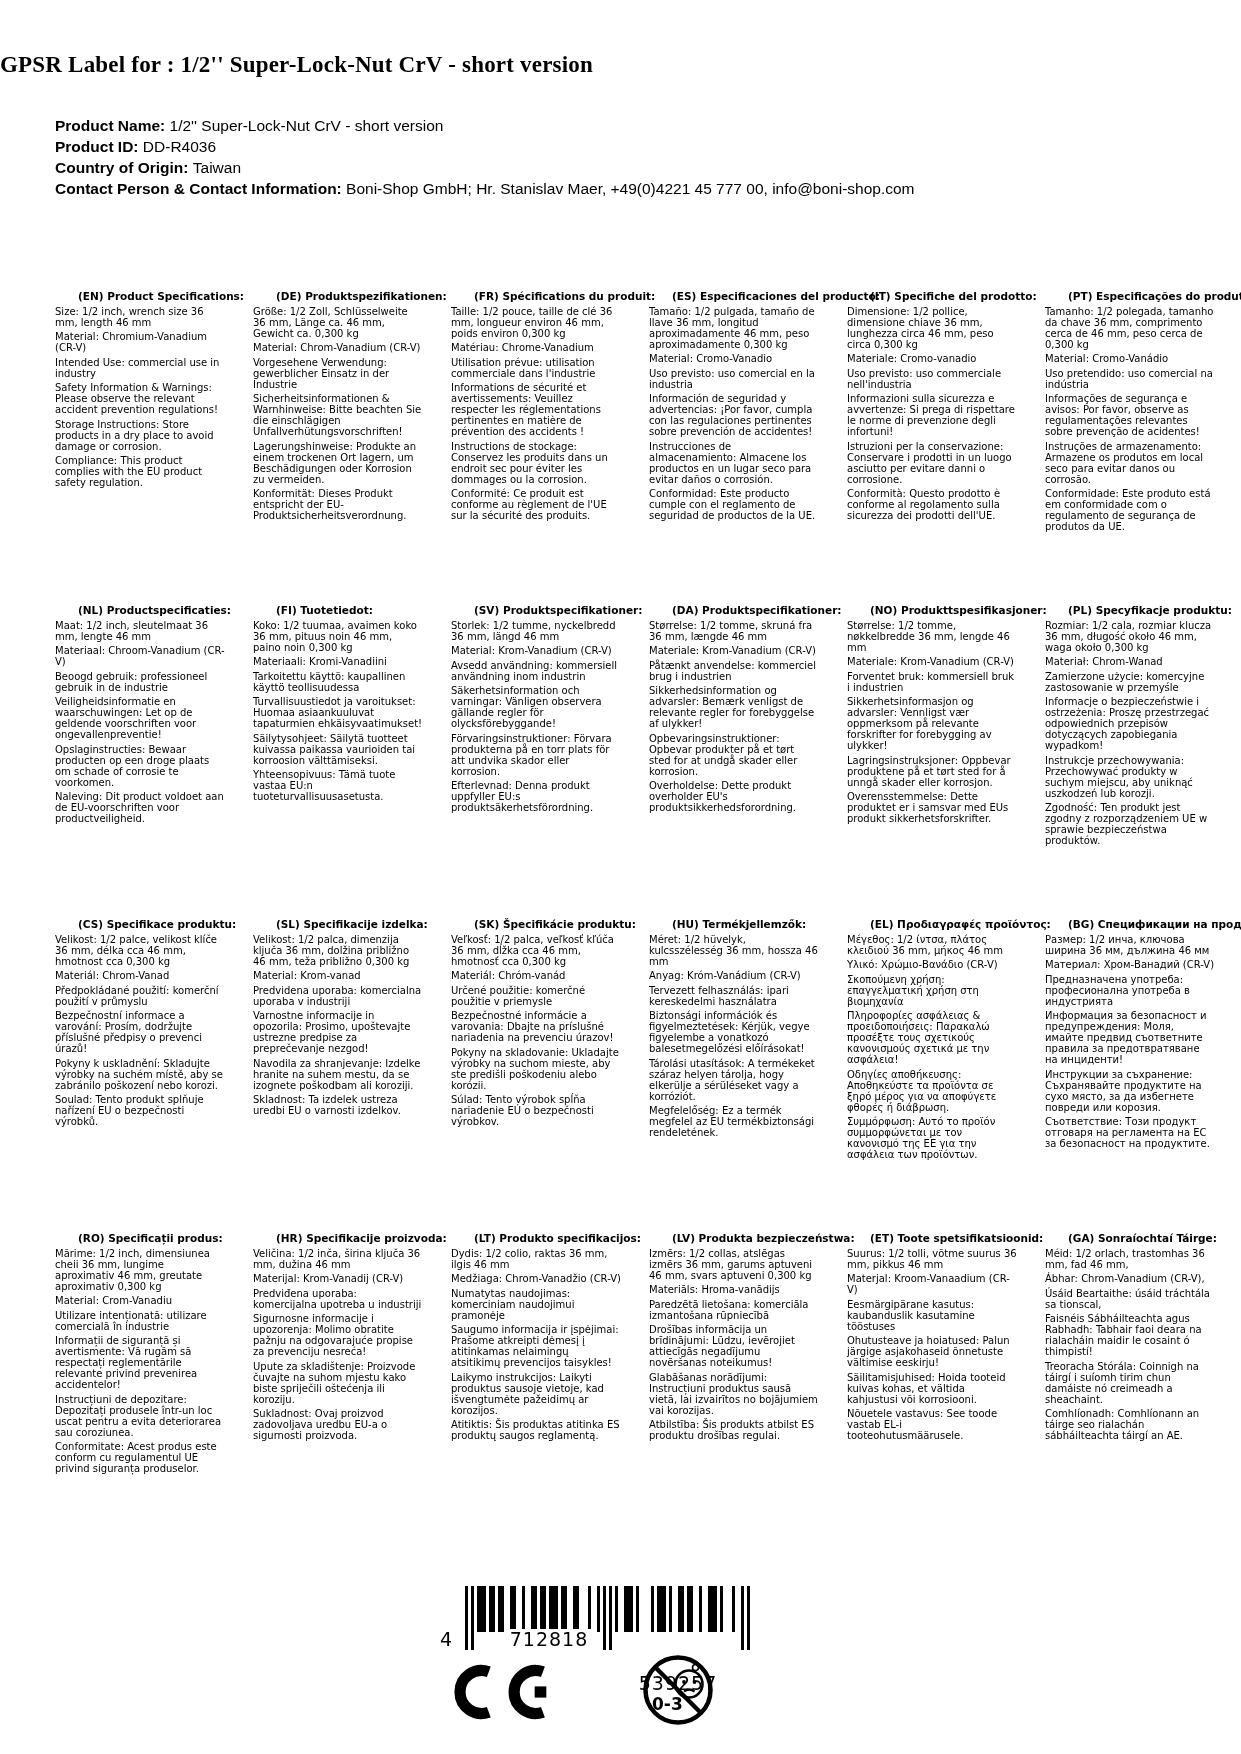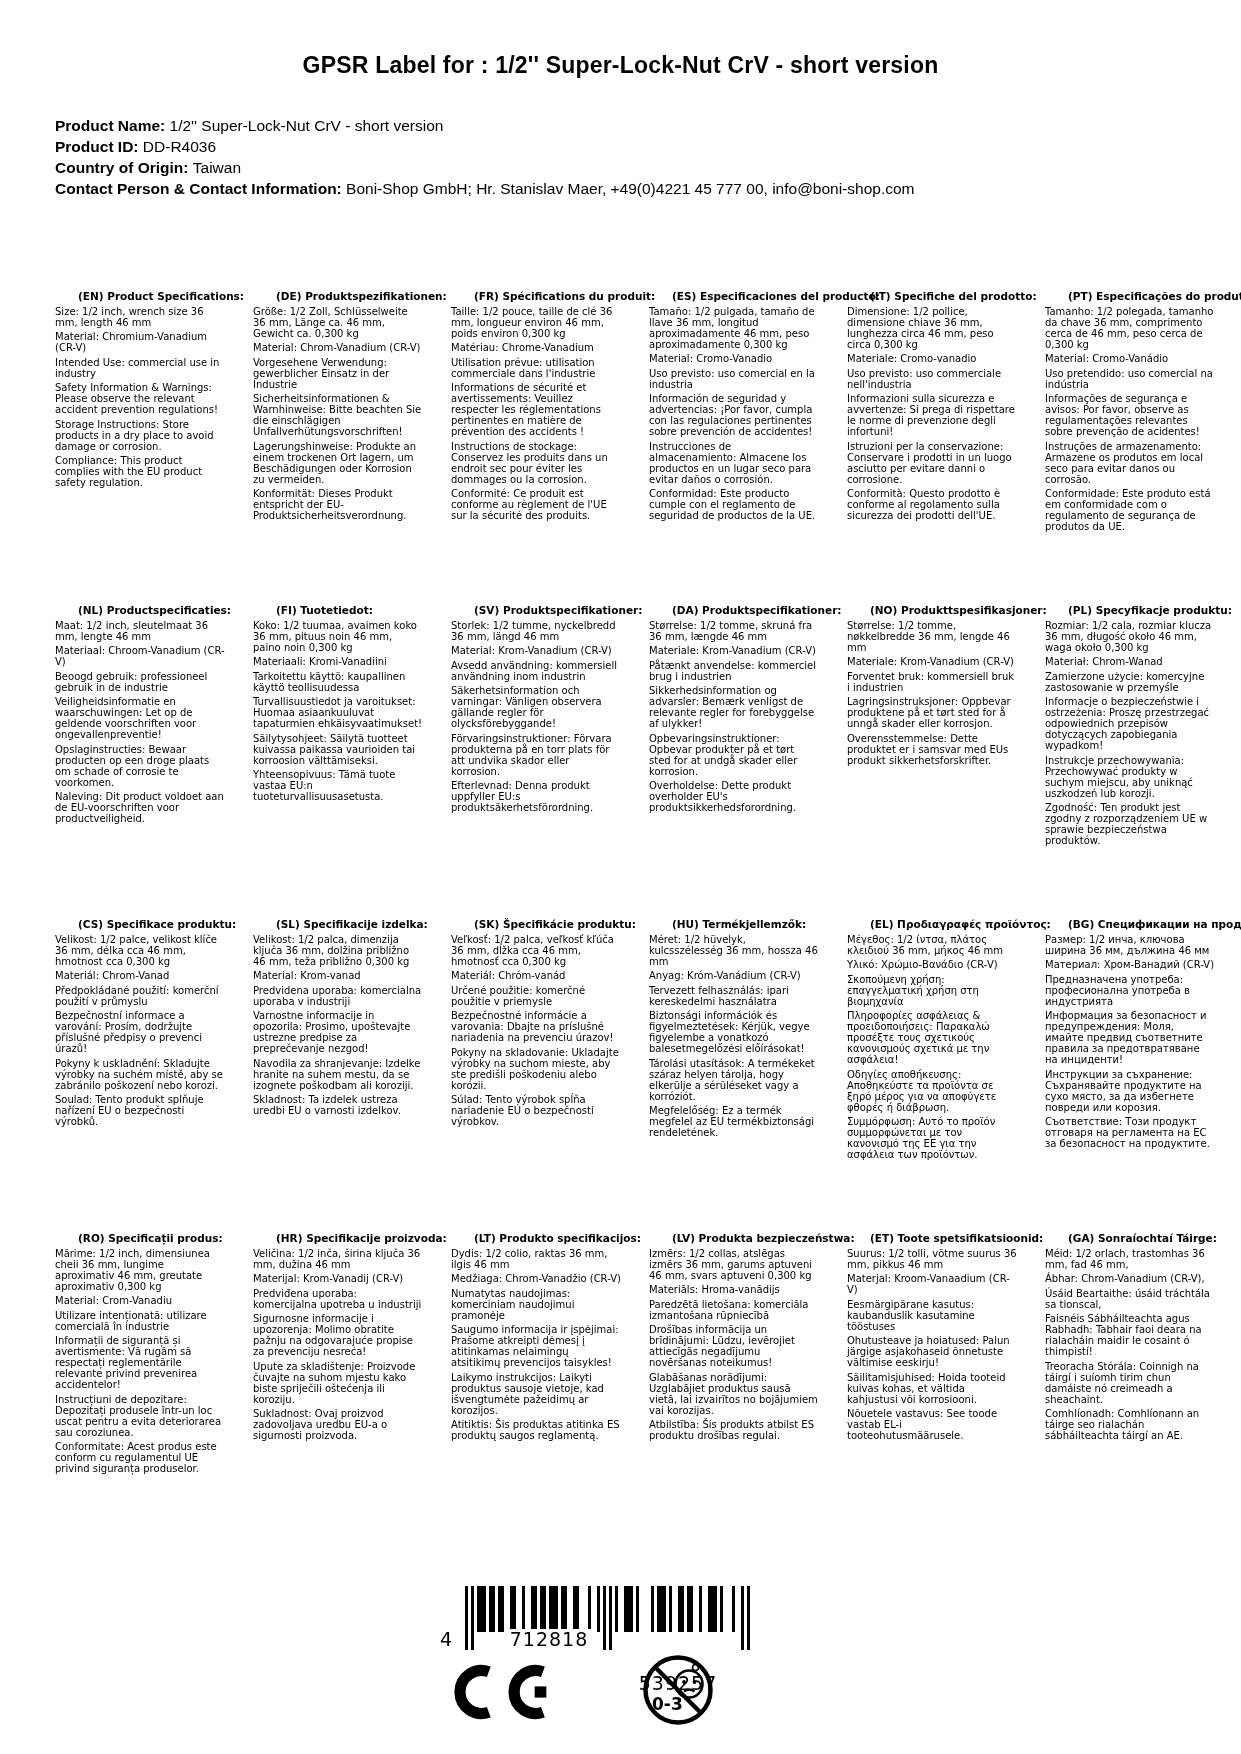--- a/index.html
+++ b/index.html
@@ -2,22 +2,22 @@
 <html><head>
 <meta charset="utf-8">
 <style>
   * { margin:0; padding:0; box-sizing:border-box; }
   html,body { background:#ffffff; }
   .page {
     position:relative; width:1241px; height:1754px; background:#fff;
     font-family:"DejaVu Sans", sans-serif; color:#000; overflow:hidden;
   }
   .doc-title {
-    position:absolute; top:52px; left:0; width:100%; text-align:center;
-    font-family:Liberation Sans, sans-serif; font-weight:bold; font-size:23px;
+    position:absolute; top:52px; left:0; width:100%; text-align:left;
+    font-family:Liberation Serif, serif; font-weight:bold; font-size:23px;
     letter-spacing:0.2px;
   }
   .product-info {
     position:absolute; top:115px; left:55px; right:40px;
     font-family:"Liberation Sans", sans-serif; font-size:15.5px; line-height:21px;
   }
   .info-label { font-weight:bold; }
   .lang-grid {
     position:absolute; top:290px; left:55px;
     display:grid; grid-template-columns:repeat(6,170px); column-gap:28px;
@@ -146,20 +146,21 @@
         <p class="lang-par">Påtænkt anvendelse: kommerciel brug i industrien</p>
         <p class="lang-par">Sikkerhedsinformation og advarsler: Bemærk venligst de relevante regler for forebyggelse af ulykker!</p>
         <p class="lang-par">Opbevaringsinstruktioner: Opbevar produkter på et tørt sted for at undgå skader eller korrosion.</p>
         <p class="lang-par">Overholdelse: Dette produkt overholder EU's produktsikkerhedsforordning.</p>
       </div>
       <div class="lang-block">
         <div class="lang-heading">(NO) Produkttspesifikasjoner:</div>
         <p class="lang-par">Størrelse: 1/2 tomme, nøkkelbredde 36 mm, lengde 46 mm</p>
         <p class="lang-par">Materiale: Krom-Vanadium (CR-V)</p>
         <p class="lang-par">Forventet bruk: kommersiell bruk i industrien</p>
+        <p class="lang-par">Sikkerhetsinformasjon og advarsler: Vennligst vær oppmerksom på relevante forskrifter for forebygging av ulykker!</p>
         <p class="lang-par">Lagringsinstruksjoner: Oppbevar produktene på et tørt sted for å unngå skader eller korrosjon.</p>
         <p class="lang-par">Overensstemmelse: Dette produktet er i samsvar med EUs produkt sikkerhetsforskrifter.</p>
       </div>
       <div class="lang-block">
         <div class="lang-heading">(PL) Specyfikacje produktu:</div>
         <p class="lang-par">Rozmiar: 1/2 cala, rozmiar klucza 36 mm, długość około 46 mm, waga około 0,300 kg</p>
         <p class="lang-par">Materiał: Chrom-Wanad</p>
         <p class="lang-par">Zamierzone użycie: komercyjne zastosowanie w przemyśle</p>
         <p class="lang-par">Informacje o bezpieczeństwie i ostrzeżenia: Proszę przestrzegać odpowiednich przepisów dotyczących zapobiegania wypadkom!</p>
         <p class="lang-par">Instrukcje przechowywania: Przechowywać produkty w suchym miejscu, aby uniknąć uszkodzeń lub korozji.</p>
@@ -245,21 +246,21 @@
         <p class="lang-par">Saugumo informacija ir įspėjimai: Prašome atkreipti dėmesį į atitinkamas nelaimingų atsitikimų prevencijos taisykles!</p>
         <p class="lang-par">Laikymo instrukcijos: Laikyti produktus sausoje vietoje, kad išvengtumėte pažeidimų ar korozijos.</p>
         <p class="lang-par">Atitiktis: Šis produktas atitinka ES produktų saugos reglamentą.</p>
       </div>
       <div class="lang-block">
         <div class="lang-heading">(LV) Produkta bezpieczeństwa:</div>
         <p class="lang-par">Izmērs: 1/2 collas, atslēgas izmērs 36 mm, garums aptuveni 46 mm, svars aptuveni 0,300 kg</p>
         <p class="lang-par">Materiāls: Hroma-vanādijs</p>
         <p class="lang-par">Paredzētā lietošana: komerciāla izmantošana rūpniecībā</p>
         <p class="lang-par">Drošības informācija un brīdinājumi: Lūdzu, ievērojiet attiecīgās negadījumu novēršanas noteikumus!</p>
-        <p class="lang-par">Glabāšanas norādījumi: Uzglabājiet produktus sausā vietā, lai izvairītos no bojājumiem vai korozijas.</p>
+        <p class="lang-par">Glabāšanas norādījumi: Instrucțiuni produktus sausā vietā, lai izvairītos no bojājumiem vai korozijas.</p>
         <p class="lang-par">Atbilstība: Šis produkts atbilst ES produktu drošības regulai.</p>
       </div>
       <div class="lang-block">
         <div class="lang-heading">(ET) Toote spetsifikatsioonid:</div>
         <p class="lang-par">Suurus: 1/2 tolli, võtme suurus 36 mm, pikkus 46 mm</p>
         <p class="lang-par">Materjal: Kroom-Vanaadium (CR-V)</p>
         <p class="lang-par">Eesmärgipärane kasutus: kaubanduslik kasutamine tööstuses</p>
         <p class="lang-par">Ohutusteave ja hoiatused: Palun järgige asjakohaseid õnnetuste vältimise eeskirju!</p>
         <p class="lang-par">Säilitamisjuhised: Hoida tooteid kuivas kohas, et vältida kahjustusi või korrosiooni.</p>
         <p class="lang-par">Nõuetele vastavus: See toode vastab EL-i tooteohutusmäärusele.</p>

